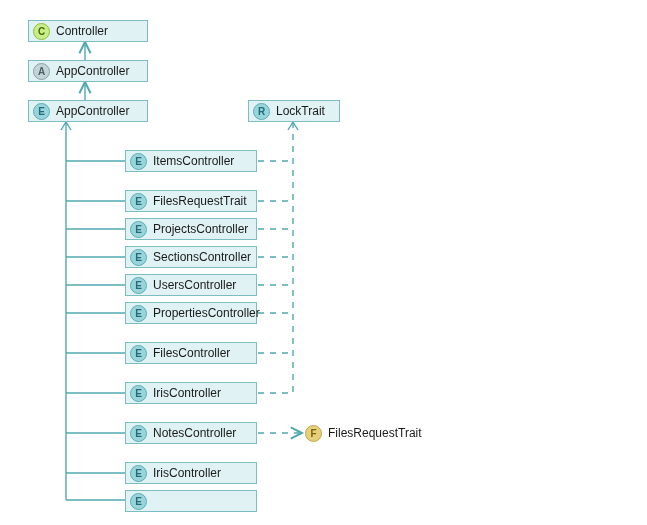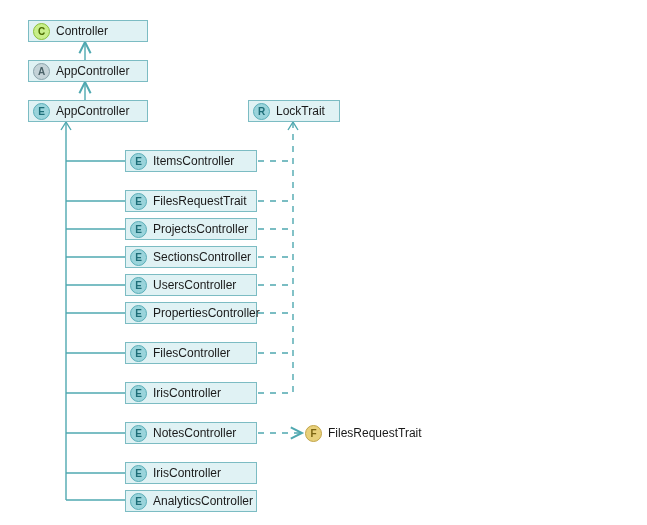--- a/index.html
+++ b/index.html
@@ -138,21 +138,20 @@
     <span>NotesController</span>
   </div>
 
   <div class="node" style="left:125px; top:462px; width:132px;">
     <span class="badge badge-E">E</span>
     <span>IrisController</span>
   </div>
 
   <div class="node" style="left:125px; top:490px; width:132px;">
     <span class="badge badge-E">E</span>
-    <span>AnalyticsController</span>
   </div>
 
   <div class="node" style="left:305px; top:422px; border:none; background:transparent; padding-left:0;">
     <span class="badge badge-F">F</span>
     <span>FilesRequestTrait</span>
   </div>
 
 </div>
 
 </body></html>

